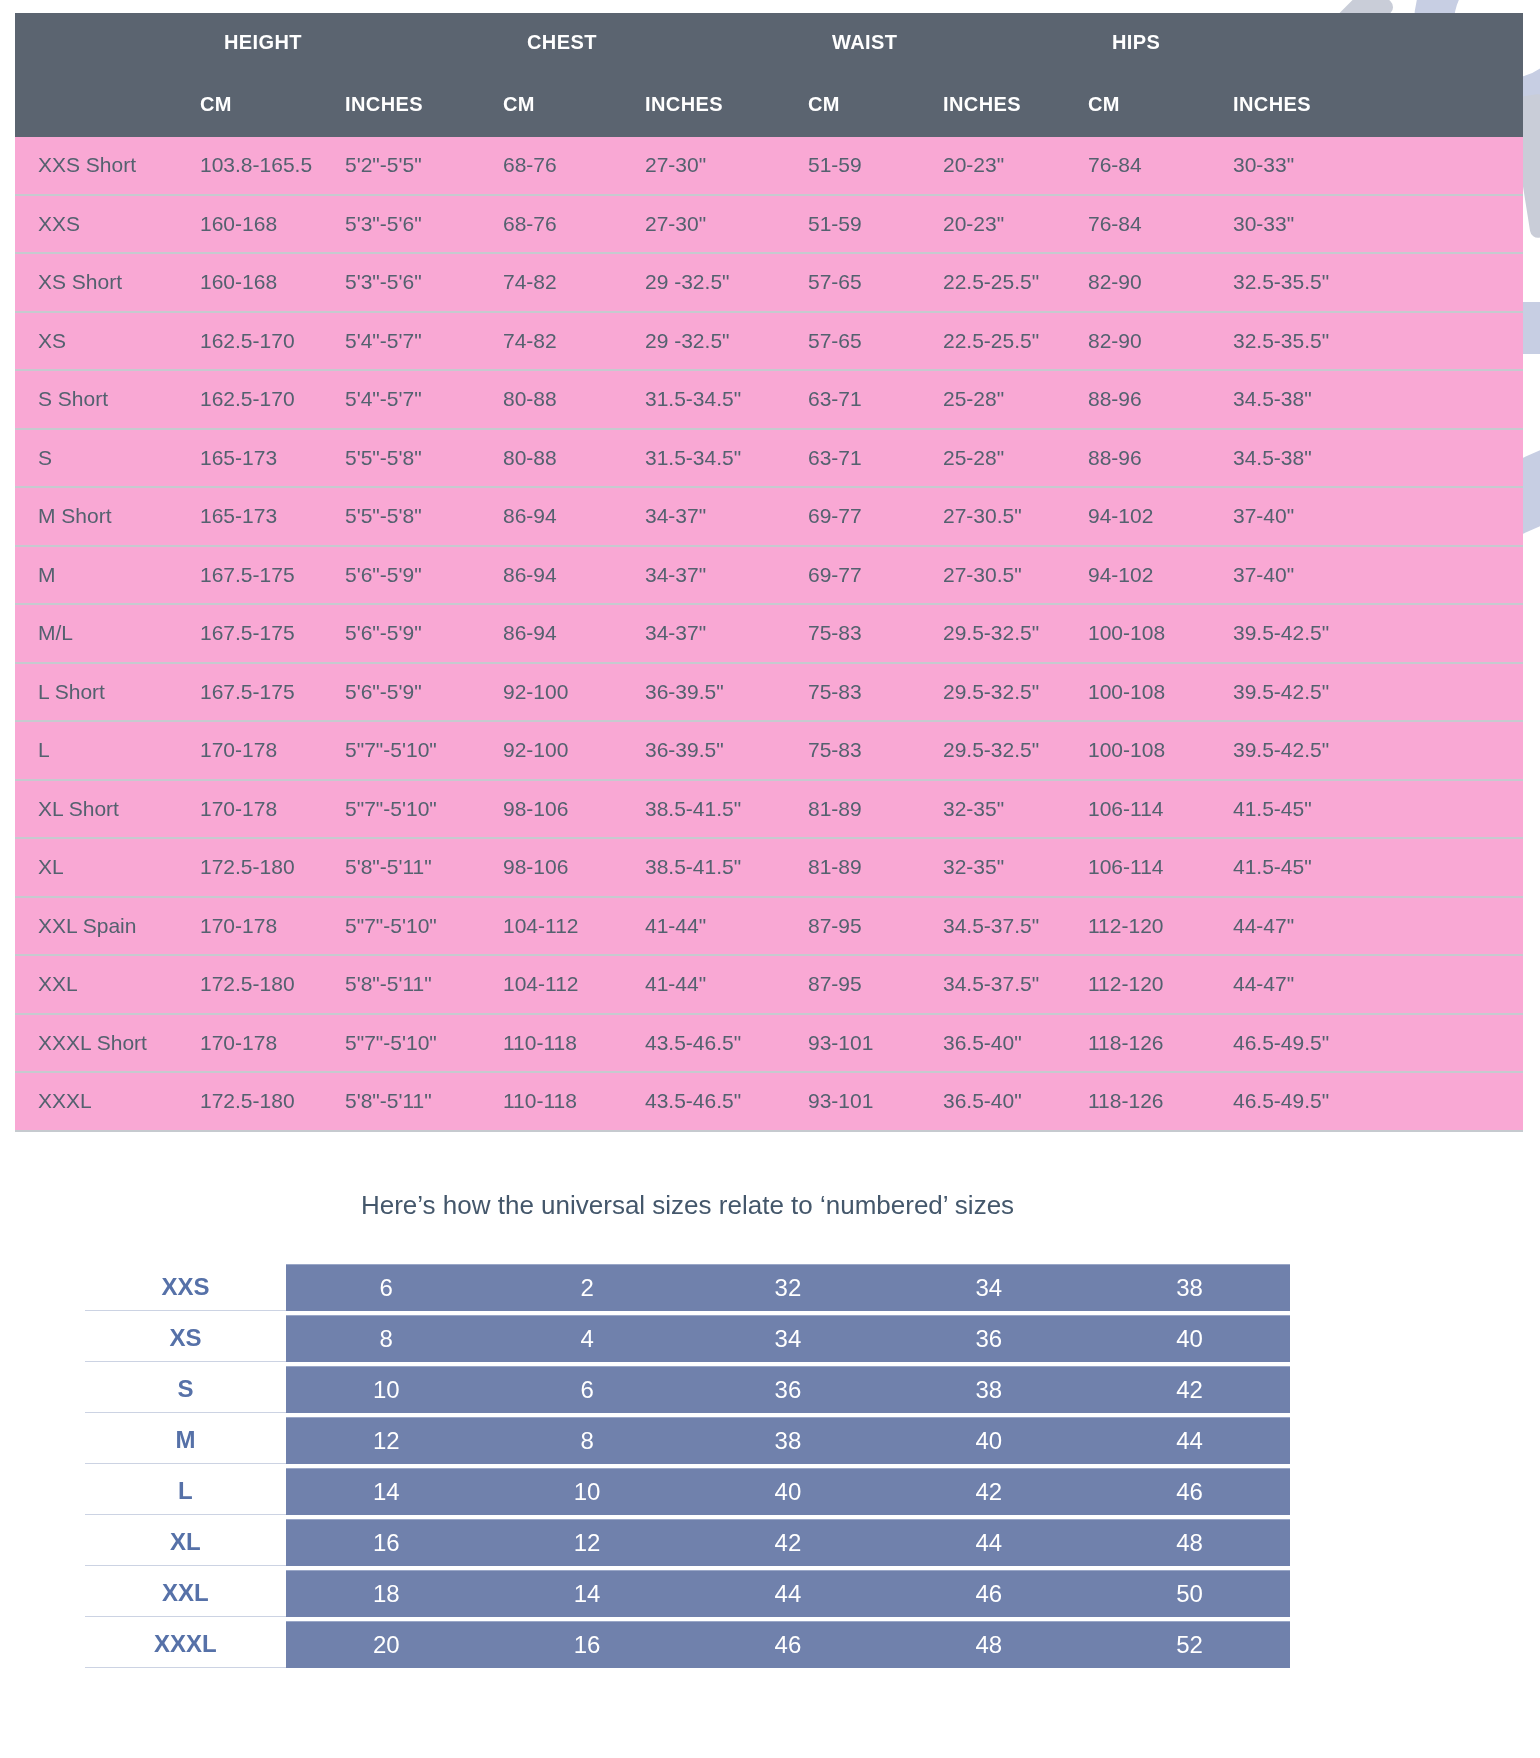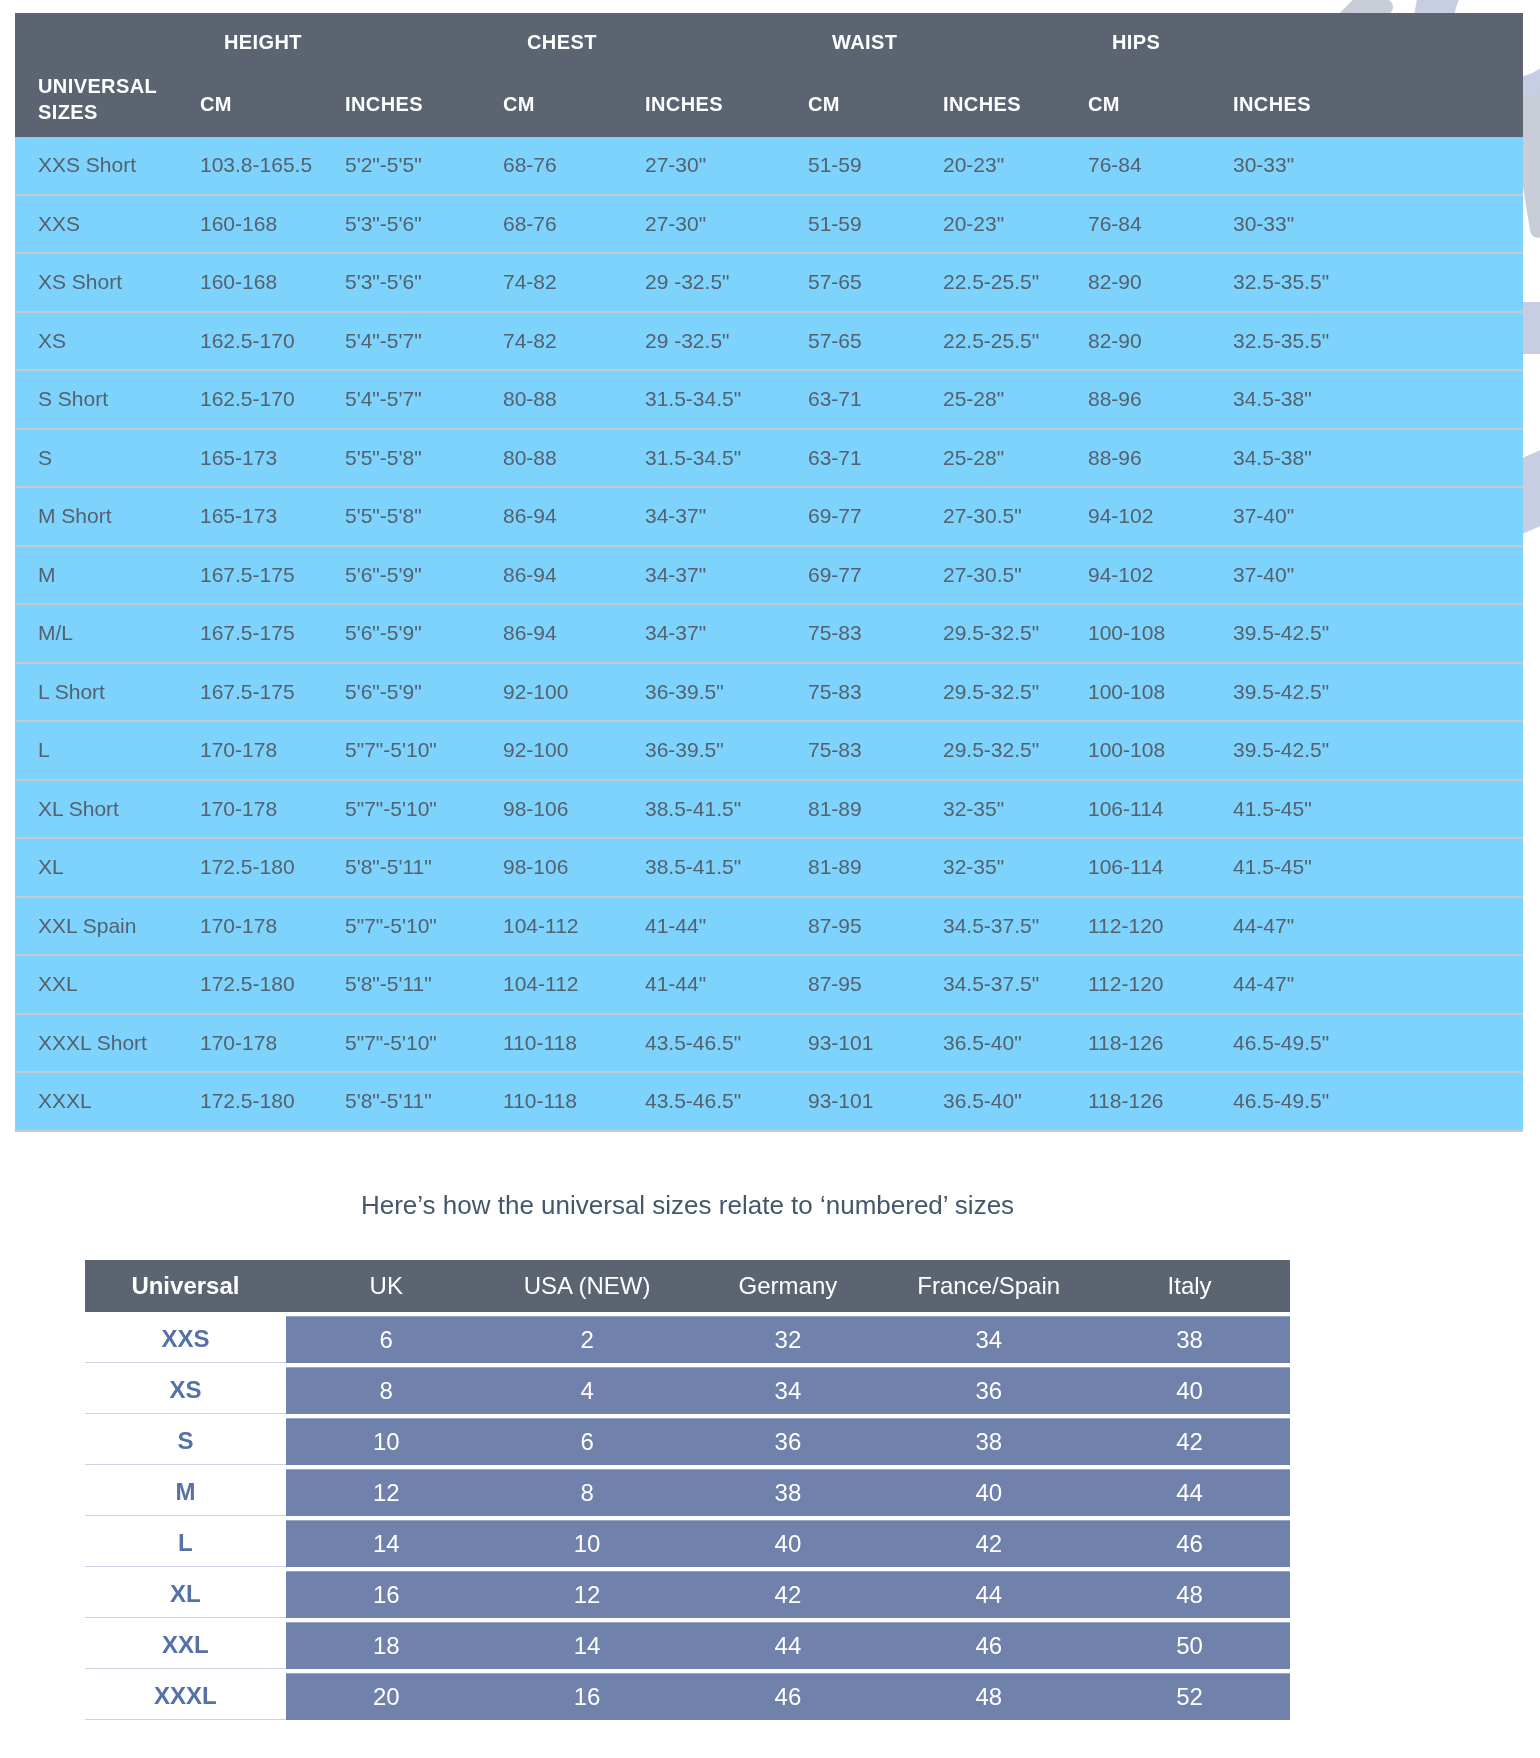--- a/index.html
+++ b/index.html
@@ -25,21 +25,21 @@
     display:grid;
     grid-template-columns:185px 145px 158px 142px 163px 135px 145px 145px 1fr;
     grid-template-rows:58px 66px;
     background:#5b6470; color:#ffffff;
     font-weight:bold; font-size:20px; letter-spacing:.4px;
   }
   .st-corner { grid-column:1; grid-row:1 / 3; display:flex; align-items:flex-end;
                padding:0 12px 12px 23px; line-height:1.3; }
   .st-group { grid-row:1; align-self:center;margin-left:24px; }
   .st-unit  { grid-row:2; align-self:center; }
-  .st-body  { background:#7dd3fc; }
+  .st-body  { background:#f9a8d4; }
   .st-row {
     display:grid;
     grid-template-columns:185px 145px 158px 142px 163px 135px 145px 145px 1fr;
     height:58.5px; box-sizing:border-box;
     border-bottom:2px solid #c6cacf;
     align-items:center;
     color:#54616f; font-size:21px;
   }
   .st-first { padding-left:23px; }
 
@@ -74,21 +74,20 @@
 <body>
 
 <div class="wm wm-corner-stroke"></div>
 <div class="wm wm-corner-curve"></div>
 <div class="wm wm-right-1"></div>
 <div class="wm wm-right-2"></div>
 <div class="wm wm-right-3"></div>
 
 <div class="size-table">
   <div class="st-header">
-    <div class="st-corner">UNIVERSAL SIZES</div>
     <div class="st-group" style="grid-column:2">HEIGHT</div>
     <div class="st-group" style="grid-column:4">CHEST</div>
     <div class="st-group" style="grid-column:6">WAIST</div>
     <div class="st-group" style="grid-column:8">HIPS</div>
     <div class="st-unit" style="grid-column:2">CM</div>
     <div class="st-unit" style="grid-column:3">INCHES</div>
     <div class="st-unit" style="grid-column:4">CM</div>
     <div class="st-unit" style="grid-column:5">INCHES</div>
     <div class="st-unit" style="grid-column:6">CM</div>
     <div class="st-unit" style="grid-column:7">INCHES</div>
@@ -282,28 +281,20 @@
         <div class="st-cell">36.5-40"</div>
         <div class="st-cell">118-126</div>
         <div class="st-cell">46.5-49.5"</div>
       </div>
     </div>
 </div>
 
 <div class="section-title">Here’s how the universal sizes relate to ‘numbered’ sizes</div>
 
 <div class="conv">
-  <div class="conv-header">
-    <div class="conv-header-first">Universal</div>
-    <div>UK</div>
-    <div>USA (NEW)</div>
-    <div>Germany</div>
-    <div>France/Spain</div>
-    <div>Italy</div>
-  </div>
   <div class="conv-body">
       <div class="conv-row">
         <div class="conv-size">XXS</div>
         <div class="conv-val">6</div>
         <div class="conv-val">2</div>
         <div class="conv-val">32</div>
         <div class="conv-val">34</div>
         <div class="conv-val">38</div>
       </div>
       <div class="conv-row">

